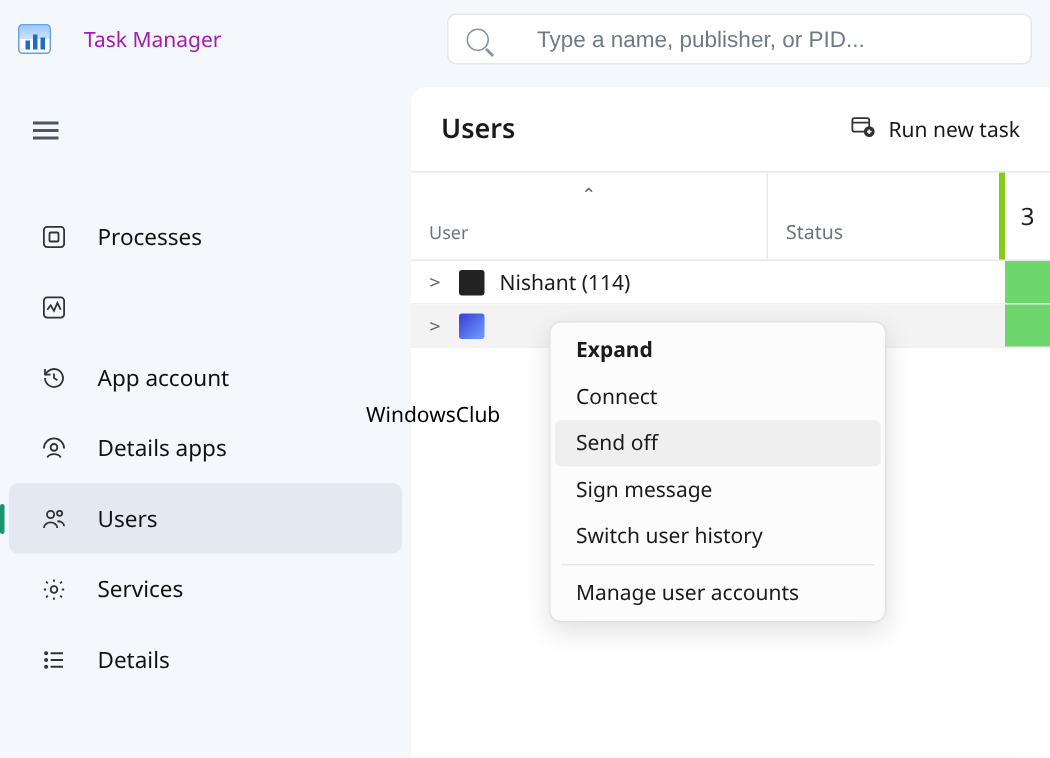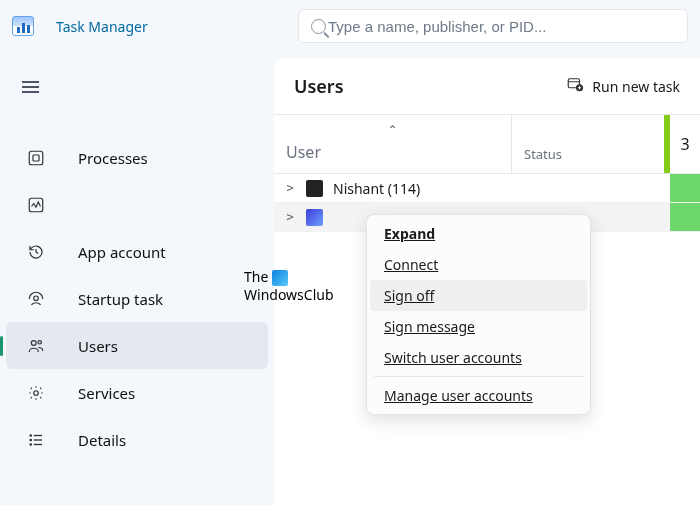--- a/index.html
+++ b/index.html
@@ -36,35 +36,35 @@
   .app-icon span {
     width: 3px;
     background: #1e6cc4;
     display: block;
   }
   .app-icon span:nth-child(1){height:6px;}
   .app-icon span:nth-child(2){height:10px;}
   .app-icon span:nth-child(3){height:8px;}
   .app-title {
     font-size: 14px;
-    color: #0369a1;
+    color: #a21caf;
     margin-left: 10px;
     margin-right: auto;
     font-weight: 400;
   }
   .searchbox {
     flex: 0 0 390px;
     height: 34px;
     background: #ffffff;
     border: 1px solid #e5e7eb;
     border-radius: 6px;
     display: flex;
     align-items: center;
     padding: 0 12px;
-    gap: 0;
+    gap: 30px;
   }
   .searchbox input {
     border: none;
     outline: none;
     font-size: 15px;
     color: #222;
     flex: 1;
     background: transparent;
   }
   .searchbox input::placeholder { color: #6f7a88; }
@@ -102,21 +102,21 @@
     margin-bottom: 32px;
   }
   .hamburger span {
     display:block; width:17px; height:1.5px; background:#4b5563;
   }
   .nav-item {
     display: flex;
     align-items: center;
     height: 47px;
     padding-left: 20px;
-    gap: 32px;
+    gap: 19px;
     font-size: 15px;
     color: #111;
     border-radius: 6px;
     margin: 0 6px;
     position: relative;
   }
   .nav-item.selected {
     background: #e4e9f1;
   }
   .nav-item.selected::before {
@@ -178,27 +178,27 @@
     flex-direction: column;
     justify-content: space-between;
   }
   .col-user .sort-caret {
     align-self: center;
     font-size: 12px;
     color: #666;
     margin-top: -4px;
   }
   .col-user .hlabel {
-    font-size: 16px;
+    font-size: 12px;
     color: #6b7280;
   }
   .col-status {
     flex: 1;
     padding: 10px 12px;
-    border-right: 6px solid #84cc16;
+    border-right: 4px solid #84cc16;
     display: flex;
     align-items: flex-end;
     font-size: 13px;
     color: #6b7280;
   }
   .col-third {
     width: 30px;
     display: flex;
     align-items: center;
     justify-content: center;
@@ -261,21 +261,20 @@
     position: absolute;
     left: 366px;
     top: 214px;
     width: 225px;
     background: #fcfcfc;
     border: 1px solid #e2e2e2;
     border-radius: 8px;
     box-shadow: 0 6px 18px rgba(0,0,0,0.12);
     z-index: 10;
     padding: 3px 3px;
-    text-decoration: underline;
   }
   .ctx-item {
     padding: 6px 14px;
     font-size: 14px;
     border-radius: 4px;
   }
   .ctx-item.bold { font-weight: 700; }
   .ctx-item.hover { background: #efefef; }
   .ctx-sep {
     height: 1px;
@@ -335,21 +334,21 @@
       <span>App account</span>
     </div>
     <div class="nav-item">
       <span class="nav-icon">
         <svg width="18" height="18" viewBox="0 0 24 24" fill="none" stroke="currentColor" stroke-width="1.6">
             <circle cx="12" cy="11" r="3"></circle>
             <path d="M3 12a9 9 0 0 1 18 0"></path>
             <path d="M6 20c1-2 3-3 6-3s5 1 6 3"></path>
           </svg>
       </span>
-      <span>Startup task</span>
+      <span>Details apps</span>
     </div>
     <div class="nav-item selected">
       <span class="nav-icon">
         <svg width="18" height="18" viewBox="0 0 24 24" fill="none" stroke="currentColor" stroke-width="1.6">
             <circle cx="9" cy="8" r="3.2"></circle>
             <path d="M3 20c0-3 3-5 6-5s6 2 6 5"></path>
             <circle cx="17" cy="7" r="2.3"></circle>
             <path d="M15 14c3 0 6 1.5 6 4.5"></path>
           </svg>
       </span>
@@ -425,25 +424,24 @@
           <span></span>
         </div>
         <div class="c-status"></div>
         <div class="c-third"></div>
       </div>
     </div>
   </div>
 </div>
 
 <div class="watermark">
-  <div><span>The</span> <span class="sq"></span></div>
   <div>WindowsClub</div>
 </div>
 
 <div class="ctx-menu">
   <div class="ctx-item bold">Expand</div>
   <div class="ctx-item">Connect</div>
-  <div class="ctx-item hover">Sign off</div>
+  <div class="ctx-item hover">Send off</div>
   <div class="ctx-item">Sign message</div>
-  <div class="ctx-item">Switch user accounts</div>
+  <div class="ctx-item">Switch user history</div>
   <div class="ctx-sep"></div>
   <div class="ctx-item">Manage user accounts</div>
 </div>
 
 </body></html>

